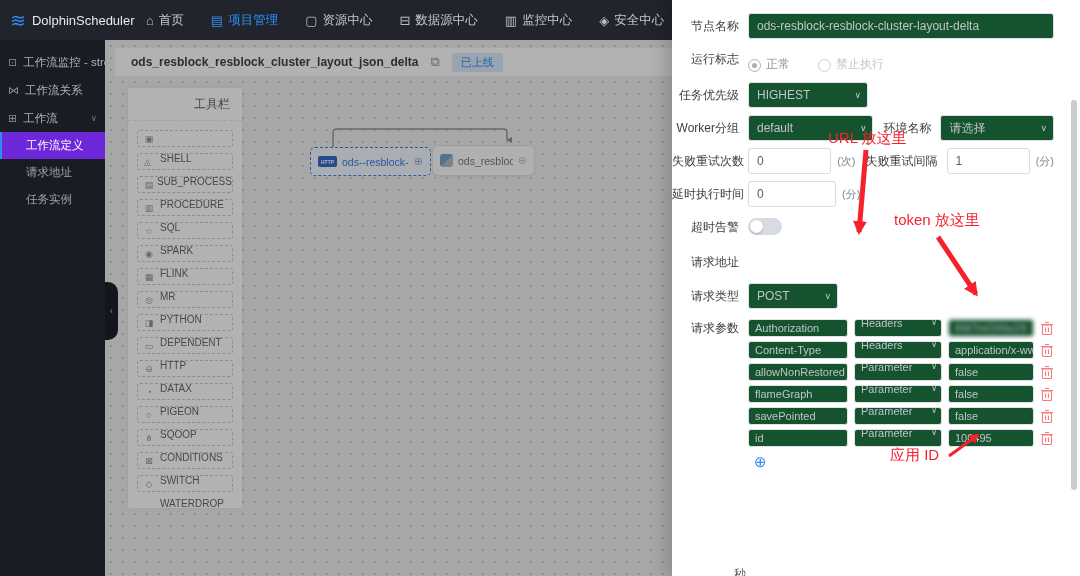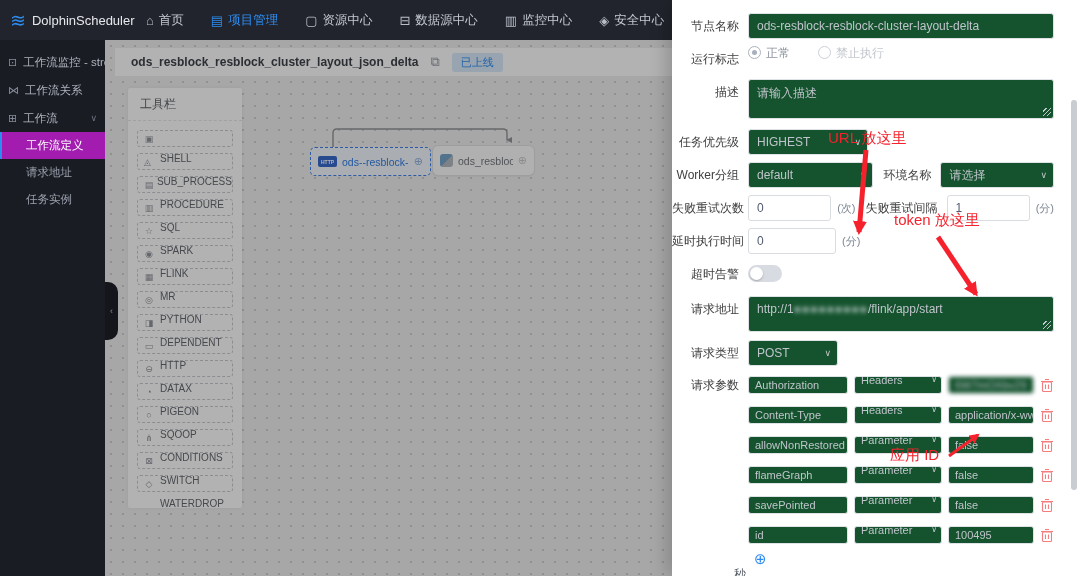--- a/index.html
+++ b/index.html
@@ -19,39 +19,39 @@
 
   
   .sidebar { position:absolute; left:0; top:40px; width:105px; height:536px;
     background:#191c23; z-index:7; }
   .side-item { display:flex; align-items:center; gap:6px; height:28px; padding:0 8px;
     color:#aeb3bd; font-size:11.5px; cursor:pointer; white-space:nowrap; overflow:hidden; }
   .side-item .sicon { font-size:11px; color:#868c99; flex-shrink:0; }
   .side-item .chev { margin-left:auto; font-size:9px; color:#6f7480; }
   .side-sub { display:flex; align-items:center; height:27px; padding-left:26px;
     color:#9aa0ac; font-size:11.5px; cursor:pointer; }
-  .side-sub.active { background:#a21caf; color:#ffffff; border-left:2px solid #2d8cf0; padding-left:24px; }
+  .side-sub.active { background:#6d28d9; color:#ffffff; border-left:2px solid #2d8cf0; padding-left:24px; }
   .collapse-handle { position:absolute; left:105px; top:282px; width:13px; height:58px;
     background:#14161c; border-radius:0 10px 10px 0; z-index:6;
     display:flex; align-items:center; justify-content:center; color:#8a90a0; font-size:9px; cursor:pointer; }
 
   
   .main { position:absolute; left:105px; top:40px; width:567px; height:536px;
     background:#efefef; background-image:radial-gradient(#cdcdcd 1px, transparent 1px);
     background-size:12px 12px; }
   .titlebar { position:absolute; left:10px; top:8px; right:0; height:28px; background:#ffffff;
     display:flex; align-items:center; gap:12px; padding-left:16px; z-index:2; }
   .wf-title { font-size:12px; font-weight:bold; color:#383d44; }
   .copy-icon { color:#9aa0a8; font-size:13px; cursor:pointer; }
   .status-badge { background:rgba(45,140,240,0.18); color:#2d8cf0; font-size:11px;
     padding:2px 9px; border-radius:3px; }
 
   .toolbox { position:absolute; left:23px; top:48px; width:114px; z-index:2;
     background:#ffffff; border-radius:2px; padding-bottom:10px; box-shadow:0 0 4px rgba(0,0,0,0.06); }
-  .toolbox-title { font-size:12px; color:#5a6066; padding:8px 12px 7px; border-bottom:1px dashed #e4e6e9; }
+  .toolbox-title { font-size:12px; color:#5a6066; padding:8px 12px 7px; border-bottom:1px dashed #e4e6e9;text-align:right; }
   .task-list { padding:9px 9px 0; }
   .task-item { display:flex; align-items:center; gap:6px; height:17px; margin-bottom:6px;
     border:1px dashed #c6c9cd; border-radius:3px; padding:0 6px; cursor:grab; background:#fff; }
   .task-item .ticon { font-size:9px; color:#8d929a; width:10px; text-align:center; }
   .task-item .tlabel { font-size:10px; color:#5f646b; letter-spacing:0; white-space:nowrap;margin-top:40px; }
 
   .edge-svg { position:absolute; left:0; top:0; width:567px; height:536px; z-index:1; }
 
   .node { position:absolute; height:29px; display:flex; align-items:center; gap:5px;
     padding:0 7px; border-radius:5px; z-index:2; cursor:pointer; }
@@ -90,28 +90,28 @@
   .ta { height:40px; align-items:flex-start; padding-top:5px; position:relative; }
   .ta::after { content:''; position:absolute; right:2px; bottom:2px; width:8px; height:8px;
     background:repeating-linear-gradient(135deg, transparent 0 2px, #c4c8cf 2px 3px); }
   .unit { font-size:11px; color:#7d8694; line-height:26px; margin-left:6px; }
 
   .radio { width:13px; height:13px; border:1px solid #cbd0d8; border-radius:50%; background:#fff;
     display:inline-block; position:relative; margin-right:5px; flex-shrink:0; cursor:pointer; }
   .radio.sel-on { border-color:#aab2be; }
   .radio.sel-on::after { content:''; position:absolute; inset:3px; border-radius:50%; background:#a7b0bd; }
   .radio-label { font-size:12px; color:#8d949f; margin-right:28px; line-height:14px; }
-  .radio-wrap { display:flex; align-items:flex-start; height:26px; }
+  .radio-wrap { display:flex; align-items:flex-end; height:26px;font-family:Liberation Mono, monospace; }
 
   .toggle { width:34px; height:17px; border-radius:9px; background:#d8dce2; position:relative;
     margin-top:4px; cursor:pointer; }
   .toggle::after { content:''; position:absolute; width:13px; height:13px; border-radius:50%;
     background:#fff; top:2px; left:2px; box-shadow:0 1px 2px rgba(0,0,0,0.25); }
 
-  .param-rows { display:flex; flex-direction:column; gap:12px; }
+  .param-rows { display:flex; flex-direction:column; gap:4px; }
   .param-row { display:flex; align-items:center; gap:6px; }
   .p-key { width:100px; height:18px; font-size:11px; padding:0 6px; }
   .p-type { width:88px; height:18px; font-size:11px; padding:0 16px 11px 6px; }
   .p-type .chevron { right:4px; font-size:8px; }
   .p-val { width:86px; height:18px; font-size:11px; padding:0 6px; }
   .masked-val { filter:blur(2px); color:#aeb4bd; }
   .masked-url { filter:blur(2.5px); color:#d6dbe2; letter-spacing:1px; }
   .trash { width:14px; height:15px; cursor:pointer; flex-shrink:0; }
   .add-param { color:#2d8cf0; font-size:15px; line-height:1; margin:4px 0 10px 82px; cursor:pointer; }
 
@@ -307,24 +307,20 @@
     <div class="row">
       <span class="rlabel">运行标志</span>
       <div class="radio-wrap">
         <span class="radio sel-on"></span>
         <span class="radio-label">正常</span>
         <span class="radio"></span>
         <span class="radio-label" style="color:#c3c7cd">禁止执行</span>
       </div>
     </div>
 
-    <div class="row">
-      <span class="rlabel">描述</span>
-      <div class="ctl ta grow">请输入描述</div>
-    </div>
 
     <div class="row" style="margin-top:10px">
       <span class="rlabel">任务优先级</span>
       <div class="ctl sel" style="width:120px">
         <span>HIGHEST</span>
         <span class="chevron">∨</span>
       </div>
     </div>
 
     <div class="row">
@@ -355,25 +351,20 @@
       <span class="unit">(分)</span>
     </div>
 
     <div class="row">
       <span class="rlabel">超时告警</span>
       <div class="toggle"></div>
     </div>
 
     <div class="row" style="margin-top:9px">
       <span class="rlabel">请求地址</span>
-      <div class="ctl ta grow" style="height:36px">
-        <span>http://1</span>
-          <span class="masked-url">●●●●●●●●●</span>
-          <span>/flink/app/start</span>
-      </div>
     </div>
 
     <div class="row" style="margin-top:8px; margin-bottom:10px">
       <span class="rlabel">请求类型</span>
       <div class="ctl sel" style="width:90px">
         <span>POST</span>
         <span class="chevron">∨</span>
       </div>
     </div>
 

